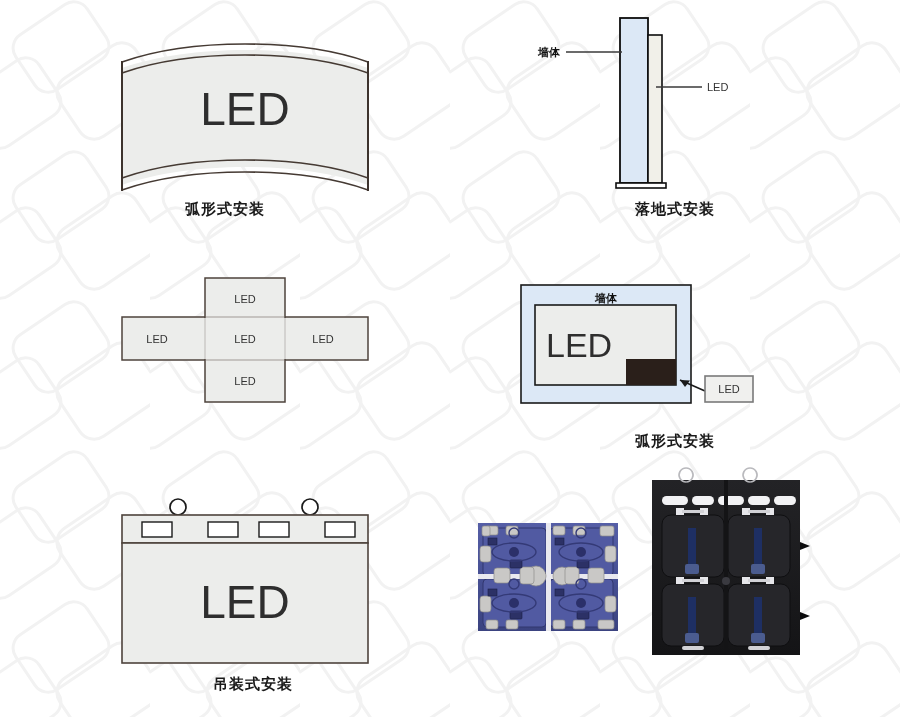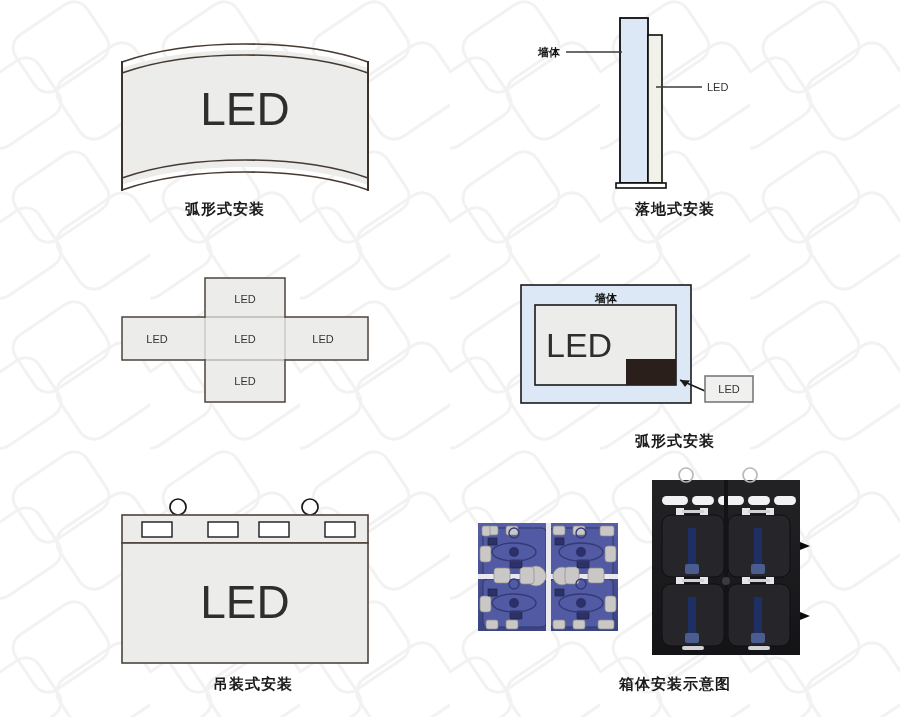--- a/index.html
+++ b/index.html
@@ -288,16 +288,15 @@
 
         <g fill="#0a0a0b">
           <polygon points="350,82 360,86 350,90"></polygon>
           <polygon points="350,152 360,156 350,160"></polygon>
         </g>
 
         <rect x="274" y="20" width="4" height="175" fill="#141416"></rect>
         <circle cx="276" cy="121" r="4" fill="#3a3a40"></circle>
       </g>
     </svg>
-    <div class="caption" style="top:215px;">箱体安装示意图</div>
   </div>
 
 </div>
 
 </body></html>

